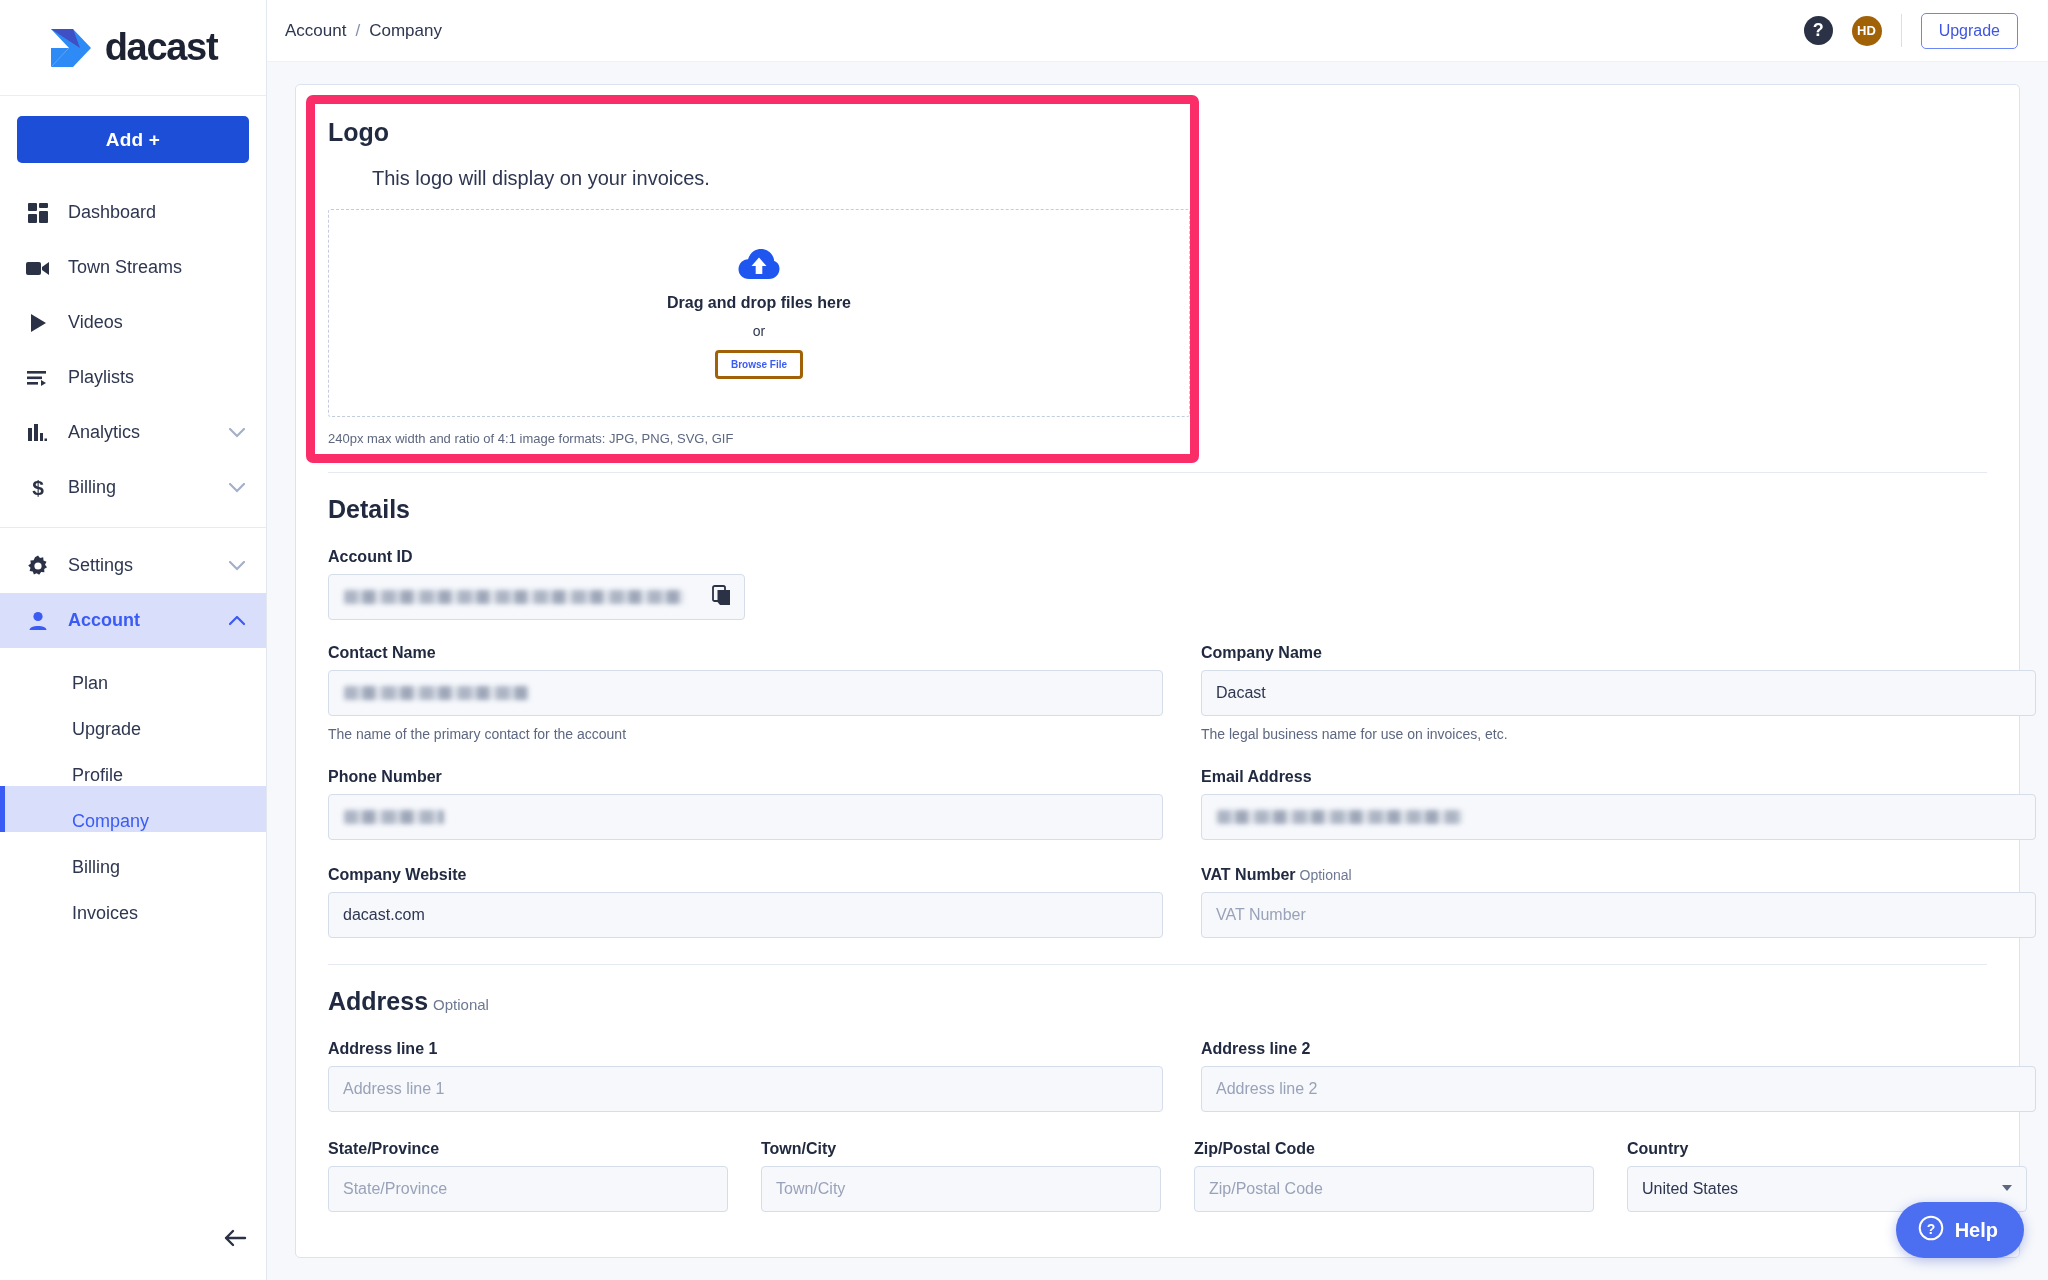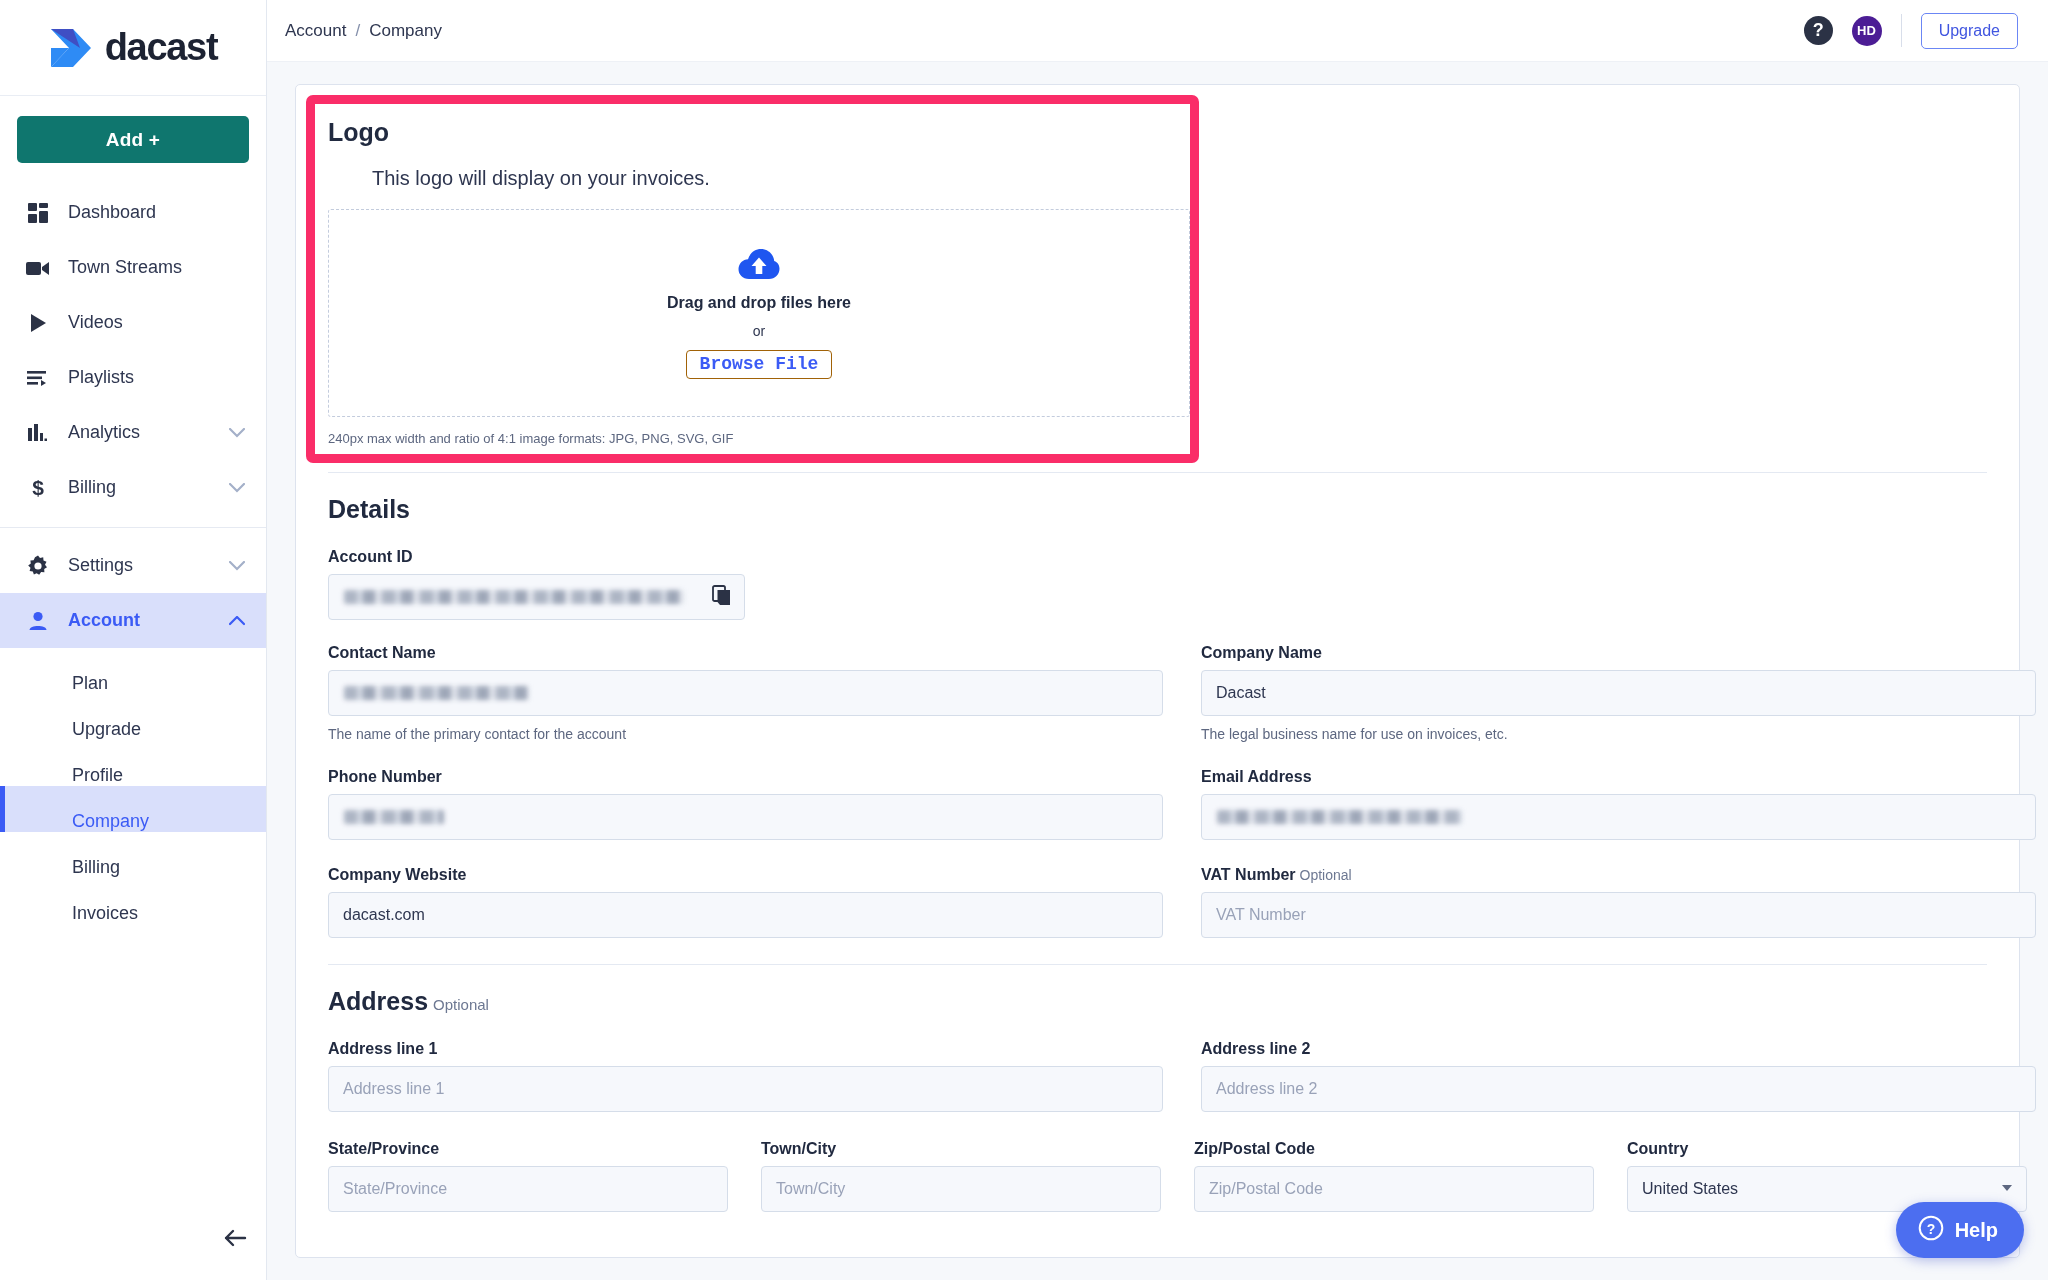--- a/index.html
+++ b/index.html
@@ -24,21 +24,21 @@
     display: flex; align-items: center; justify-content: center;
     border-bottom: 1px solid #e9edf4;
     gap: 9px;
   }
   .logo-mark { width: 47px; height: 42px; display:block; }
   .logo-word { font-size: 38px; font-weight: 700; color: #1d2333; letter-spacing: -1.3px; }
 
   .add-wrap { padding: 20px 17px 14px 17px; }
   .add-btn {
     width: 100%; height: 47px; border: none; border-radius: 5px;
-    background: #0f766e; color: #fff; font-size: 19px; font-weight: 700;
+    background: #1d4ed8; color: #fff; font-size: 19px; font-weight: 700;
     font-family: "Liberation Sans", sans-serif; cursor: pointer;
     letter-spacing: .2px;
   }
 
   .nav { padding-top: 8px; }
   .nav-item {
     display: flex; align-items: center; height: 55px;
     padding-left: 26px; padding-right: 20px; cursor: pointer;
     position: relative; gap: 18px;
   }
@@ -77,21 +77,21 @@
   .breadcrumb { font-size: 17px; color: #2e3650; display: flex; gap: 9px; }
   .breadcrumb .sep { color: #8590ab; }
   .crumb { cursor: pointer; }
   .top-right { margin-left: auto; display: flex; align-items: center; gap: 19px; }
   .help-dot {
     width: 29px; height: 29px; border-radius: 50%; background: #2b3245;
     color: #fff; font-size: 18px; font-weight: 700; display: flex;
     align-items: center; justify-content: center; cursor: pointer;
   }
   .avatar {
-    width: 30px; height: 30px; border-radius: 50%; background: #4c1d95;
+    width: 30px; height: 30px; border-radius: 50%; background: #a16207;
     color: #fff; font-size: 13px; font-weight: 700; display: flex;
     align-items: center; justify-content: center; cursor: pointer; letter-spacing: .3px;
   }
   .vdiv { width: 1px; height: 33px; background: #d8deea; }
   .upgrade-btn {
     height: 36px; padding: 0 17px; border: 1px solid #6b86f5; border-radius: 5px;
     background: #fff; color: #4156e0; font-size: 16px; cursor: pointer;
     font-family: "Liberation Sans", sans-serif;
   }
 
@@ -111,23 +111,23 @@
   .logo-desc { font-size: 20px; color: #2e3650; margin-top: 20px; margin-left: 44px; }
   .dropzone {
     margin-top: 19px; height: 208px; border: 1px dashed #c3ccdd; border-radius: 3px;
     display: flex; flex-direction: column; align-items: center; justify-content: center;
     cursor: pointer;
   }
   .dz-cloud { width: 42px; height: 34px; }
   .dz-main { font-size: 16px; font-weight: 700; color: #212a40; margin-top: 12px; }
   .dz-or { font-size: 14px; color: #2e3650; margin-top: 11px; }
   .dz-browse {
-    margin-top: 11px; height: 29px; padding: 0 13px; border: 1px solid #a16207;
-    border-radius: 4px; background: #fff; color: #3b5bf5; font-size: 18px;
-    font-weight: 700; cursor: pointer; font-family: Liberation Mono, monospace;
+    margin-top: 11px; height: 29px; padding: 0 13px; border: 3px solid #a16207;
+    border-radius: 4px; background: #fff; color: #3b5bf5; font-size: 10px;
+    font-weight: 700; cursor: pointer; font-family: Liberation Sans, sans-serif;
   }
   .logo-hint { font-size: 13px; color: #5d6780; margin-top: 14px; }
 
   .hr { height: 1px; background: #e4e9f2; margin: 26px 0 0 0; }
 
   
   .details-sec { padding-top: 22px; }
   .form-grid { display: grid; grid-template-columns: 835px 835px; column-gap: 38px; margin-top: 24px; }
   .field { margin-bottom: 0; }
   .flabel { font-size: 16px; font-weight: 700; color: #212a40; display: block; margin-bottom: 8px; }

